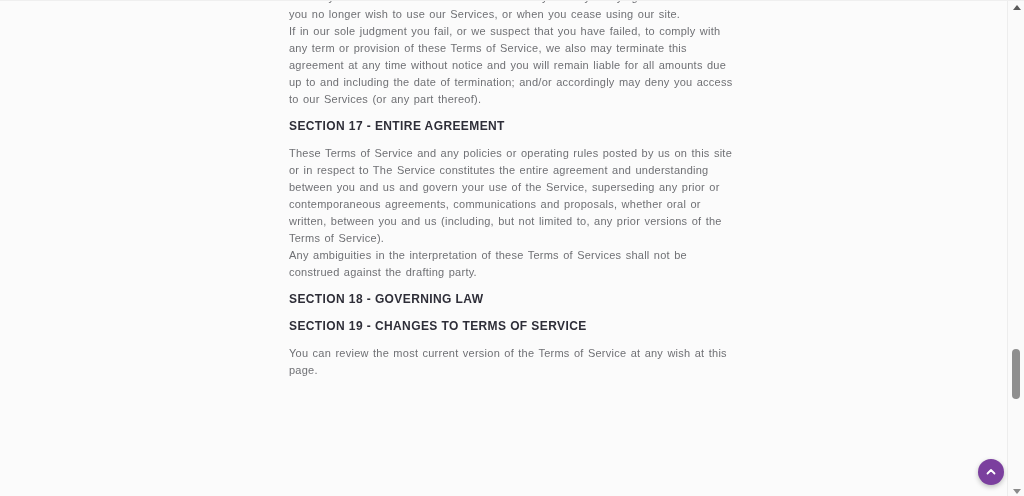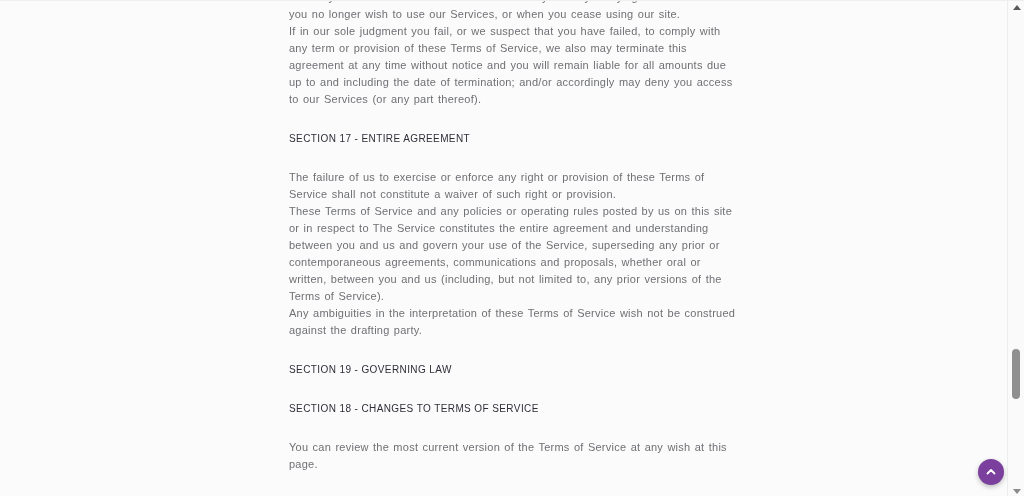--- a/index.html
+++ b/index.html
@@ -33,26 +33,26 @@
   }
   .content p {
     font-size: 11px;
     line-height: 17px;
     color: #6f7074;
     letter-spacing: 0.25px;
     word-spacing: 1px;
     margin: 0 0;
   }
   .content h3 {
-    font-size: 10px;
+    font-size: 12px;
     line-height: 17px;
-    font-weight: normal;
+    font-weight: bold;
     color: #2e2e38;
     letter-spacing: 0.4px;
-    margin: 22px 0;
+    margin: 10px 0;
   }
 
   
   .scrollbar {
     position: absolute;
     top: 0;
     right: 0;
     width: 17px;
     height: 496px;
     background: #fafafa;
@@ -115,27 +115,26 @@
 <body>
 
 <main class="content">
   <div class="clip-line">
     <span>You may terminate these Terms of Service at any time by notifying us that</span>
   </div>
   <p>you no longer wish to use our Services, or when you cease using our site.</p>
   <p>If in our sole judgment you fail, or we suspect that you have failed, to comply with any term or provision of these Terms of Service, we also may terminate this agreement at any time without notice and you will remain liable for all amounts due up to and including the date of termination; and/or accordingly may deny you access to our Services (or any part thereof).</p>
 
   <h3>SECTION 17 - ENTIRE AGREEMENT</h3>
-  <p>The failure of us to exercise or enforce any right or provision of these Terms of Service shall not constitute a waiver of such right or provision.</p>
   <p>These Terms of Service and any policies or operating rules posted by us on this site or in respect to The Service constitutes the entire agreement and understanding between you and us and govern your use of the Service, superseding any prior or contemporaneous agreements, communications and proposals, whether oral or written, between you and us (including, but not limited to, any prior versions of the Terms of Service).</p>
-  <p>Any ambiguities in the interpretation of these Terms of Service wish not be construed against the drafting party.</p>
+  <p>Any ambiguities in the interpretation of these Terms of Services shall not be construed against the drafting party.</p>
 
-  <h3>SECTION 19 - GOVERNING LAW</h3>
+  <h3>SECTION 18 - GOVERNING LAW</h3>
 
-  <h3>SECTION 18 - CHANGES TO TERMS OF SERVICE</h3>
+  <h3>SECTION 19 - CHANGES TO TERMS OF SERVICE</h3>
   <p>You can review the most current version of the Terms of Service at any wish at this page.</p>
 </main>
 
 <div class="scrollbar">
   <div class="sb-arrow up">
     <span class="tri-up"></span>
   </div>
   <div class="sb-thumb"></div>
   <div class="sb-arrow down">
     <span class="tri-down"></span>

